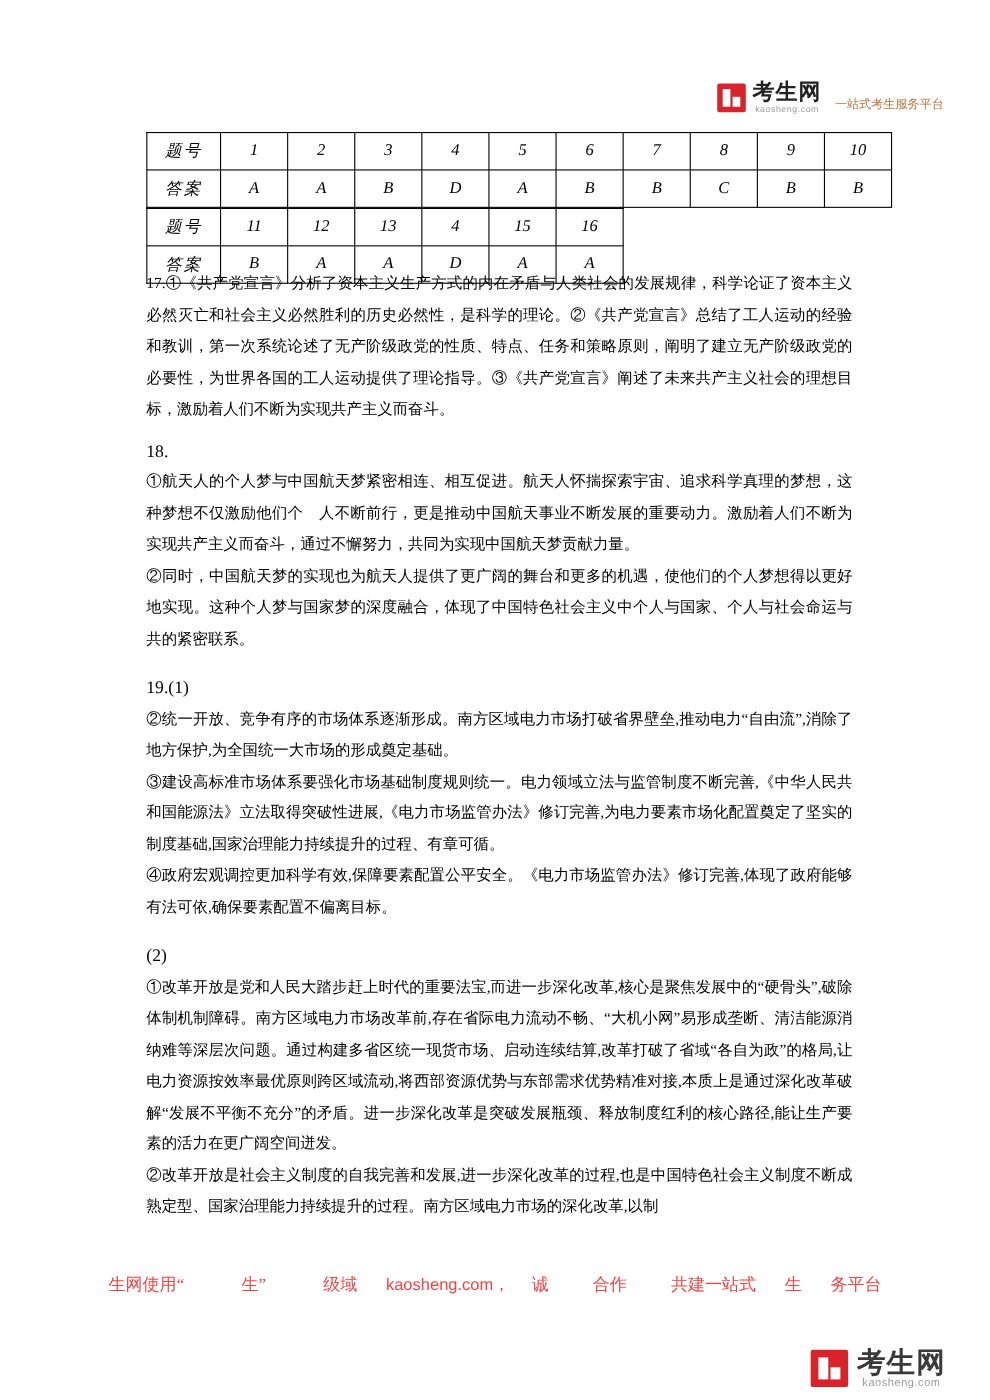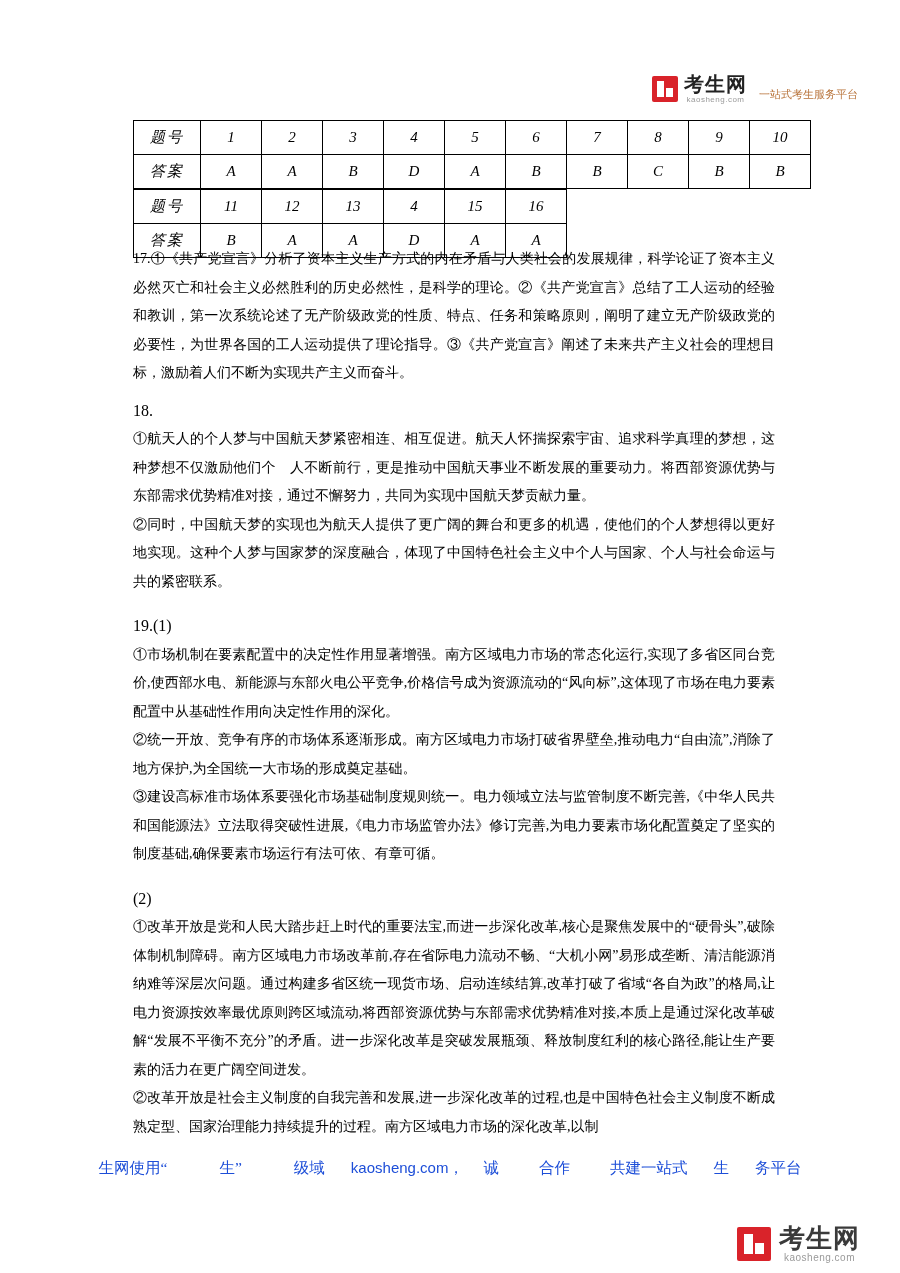--- a/index.html
+++ b/index.html
@@ -139,21 +139,21 @@
   .gap-md { height: 16px; }
 
   
   .footer-line {
     position: absolute;
     left: 0;
     right: 0;
     top: 1146px;
     text-align: center;
     font-size: 15.5px;
-    color: #1d4ed8;
+    color: #ef4444;
     letter-spacing: 0px;
   }
   .footer-line .seg { display: inline-block; }
   .footer-line .sp1 { display: inline-block; width: 52px; }
   .footer-line .sp2 { display: inline-block; width: 26px; }
   .footer-line .sp3 { display: inline-block; width: 40px; }
   .footer-line .sp4 { display: inline-block; width: 40px; }
   .footer-line .sp5 { display: inline-block; width: 20px; }
   .footer-dom {
     font-family: "Liberation Sans", sans-serif;
@@ -255,29 +255,29 @@
       </table>
   </div>
 
   <div class="content">
 
     <p class="para">17.①《共产党宣言》分析了资本主义生产方式的内在矛盾与人类社会的发展规律，科学论证了资本主义必然灭亡和社会主义必然胜利的历史必然性，是科学的理论。②《共产党宣言》总结了工人运动的经验和教训，第一次系统论述了无产阶级政党的性质、特点、任务和策略原则，阐明了建立无产阶级政党的必要性，为世界各国的工人运动提供了理论指导。③《共产党宣言》阐述了未来共产主义社会的理想目标，激励着人们不断为实现共产主义而奋斗。</p>
 
     <div class="gap-sm"></div>
 
     <p class="q-label">18.</p>
-    <p class="para">①航天人的个人梦与中国航天梦紧密相连、相互促进。航天人怀揣探索宇宙、追求科学真理的梦想，这种梦想不仅激励他们个　人不断前行，更是推动中国航天事业不断发展的重要动力。将西部资源优势与东部需求优势精准对接，通过不懈努力，共同为实现中国航天梦贡献力量。</p>
+    <p class="para">①航天人的个人梦与中国航天梦紧密相连、相互促进。航天人怀揣探索宇宙、追求科学真理的梦想，这种梦想不仅激励他们个　人不断前行，更是推动中国航天事业不断发展的重要动力。激励着人们不断为实现共产主义而奋斗，通过不懈努力，共同为实现中国航天梦贡献力量。</p>
     <p class="para">②同时，中国航天梦的实现也为航天人提供了更广阔的舞台和更多的机遇，使他们的个人梦想得以更好地实现。这种个人梦与国家梦的深度融合，体现了中国特色社会主义中个人与国家、个人与社会命运与共的紧密联系。</p>
 
     <div class="gap-md"></div>
 
     <p class="q-label">19.(1)</p>
-    <p class="para">①市场机制在要素配置中的决定性作用显著增强。南方区域电力市场的常态化运行,实现了多省区同台竞价,使西部水电、新能源与东部火电公平竞争,价格信号成为资源流动的“风向标”,这体现了市场在电力要素配置中从基础性作用向决定性作用的深化。</p>
     <p class="para">②统一开放、竞争有序的市场体系逐渐形成。南方区域电力市场打破省界壁垒,推动电力“自由流”,消除了地方保护,为全国统一大市场的形成奠定基础。</p>
-    <p class="para">③建设高标准市场体系要强化市场基础制度规则统一。电力领域立法与监管制度不断完善,《中华人民共和国能源法》立法取得突破性进展,《电力市场监管办法》修订完善,为电力要素市场化配置奠定了坚实的制度基础,确保要素市场运行有法可依、有章可循。</p>
+    <p class="para">③建设高标准市场体系要强化市场基础制度规则统一。电力领域立法与监管制度不断完善,《中华人民共和国能源法》立法取得突破性进展,《电力市场监管办法》修订完善,为电力要素市场化配置奠定了坚实的制度基础,国家治理能力持续提升的过程、有章可循。</p>
+    <p class="para">④政府宏观调控更加科学有效,保障要素配置公平安全。《电力市场监管办法》修订完善,体现了政府能够有法可依,确保要素配置不偏离目标。</p>
 
     <div class="gap-md"></div>
 
     <p class="q-label">(2)</p>
     <p class="para">①改革开放是党和人民大踏步赶上时代的重要法宝,而进一步深化改革,核心是聚焦发展中的“硬骨头”,破除体制机制障碍。南方区域电力市场改革前,存在省际电力流动不畅、“大机小网”易形成垄断、清洁能源消纳难等深层次问题。通过构建多省区统一现货市场、启动连续结算,改革打破了省域“各自为政”的格局,让电力资源按效率最优原则跨区域流动,将西部资源优势与东部需求优势精准对接,本质上是通过深化改革破解“发展不平衡不充分”的矛盾。进一步深化改革是突破发展瓶颈、释放制度红利的核心路径,能让生产要素的活力在更广阔空间迸发。</p>
     <p class="para">②改革开放是社会主义制度的自我完善和发展,进一步深化改革的过程,也是中国特色社会主义制度不断成熟定型、国家治理能力持续提升的过程。南方区域电力市场的深化改革,以制</p>
   </div>
 
   <div class="footer-line">
     <span class="seg">生网使用“</span><span class="sp1"></span><span class="seg">生”</span><span class="sp1"></span><span class="seg">级域</span><span class="sp2"></span><span class="seg footer-dom">kaosheng.com，</span><span class="sp5"></span><span class="seg">诚</span><span class="sp3"></span><span class="seg">合作</span><span class="sp4"></span><span class="seg">共建一站式</span><span class="sp2"></span><span class="seg">生</span><span class="sp2"></span><span class="seg">务平台</span>

